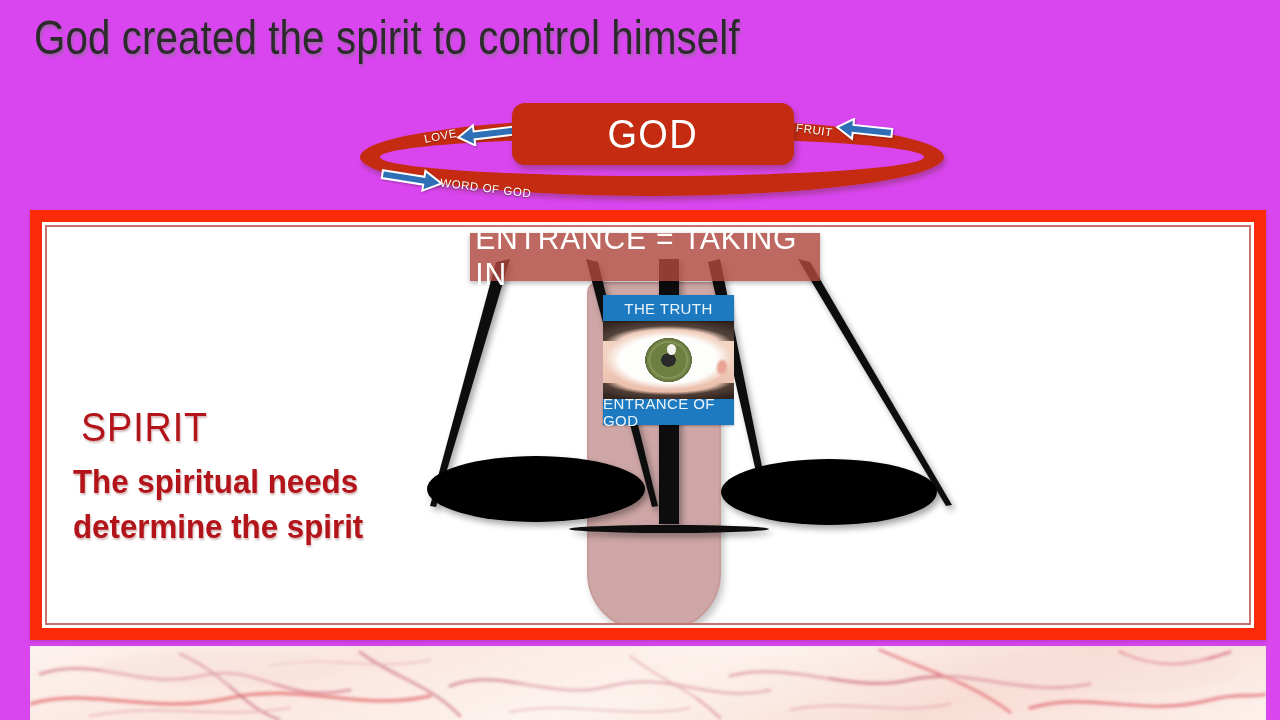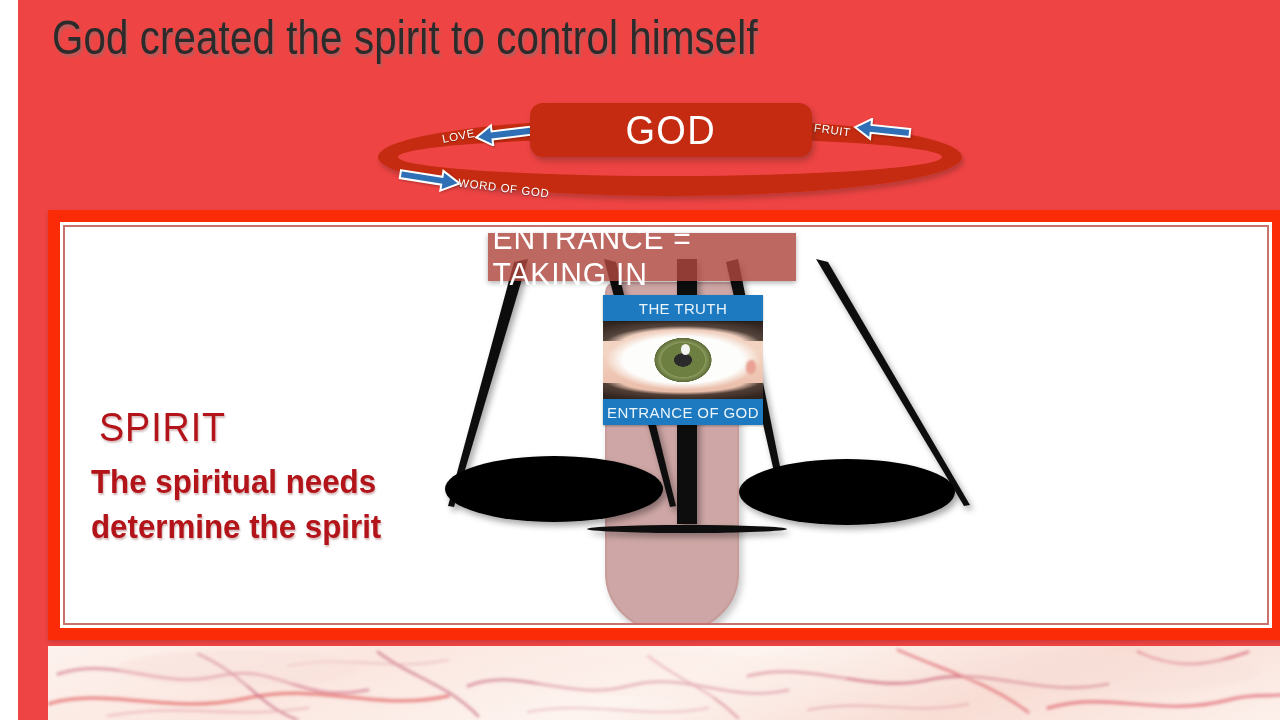--- a/index.html
+++ b/index.html
@@ -1,41 +1,41 @@
 <!DOCTYPE html>
 <html><head>
 <meta charset="utf-8">
 <style>
   html,body{margin:0;padding:0;}
   body{
     width:1280px;height:720px;overflow:hidden;background:#ffffff;
     font-family:"Liberation Sans", sans-serif;position:relative;
   }
-  #slide{position:absolute;inset:0;background:#ef4444;margin-left:18px;}
+  #slide{position:absolute;inset:0;background:#d946ef;}
 
   
   .slide-title{
     position:absolute;left:34px;top:6px;
     font-family:"Liberation Sans Narrow","Liberation Sans",sans-serif;
     font-size:49px;line-height:62px;font-weight:400;letter-spacing:.2px;
     color:#2b2b2b;white-space:nowrap;
     transform:scaleX(.82);transform-origin:left center;
     text-shadow:2px 3px 2px rgba(120,120,120,.45);
   }
 
   
   .god-wrap{position:absolute;left:352px;top:100px;width:600px;height:110px;}
   .god-ring{
     position:absolute;left:8px;top:18px;width:584px;height:78px;
     border:20px solid #c42b10;border-radius:50%;
     box-sizing:border-box;
     box-shadow:2px 4px 5px rgba(90,40,30,.35);
   }
   .god-box{
-    position:absolute;left:160px;top:3px;width:282px;height:54px;
+    position:absolute;left:160px;top:3px;width:282px;height:62px;
     background:#c42b10;border-radius:13px;
     box-shadow:2px 4px 6px rgba(90,40,30,.4);
     display:flex;align-items:center;justify-content:center;
   }
   .god-box-label{
     font-family:"Liberation Sans Narrow","Liberation Sans",sans-serif;
     font-size:40px;color:#ffffff;letter-spacing:1.5px;font-weight:300;
     transform:scaleX(.95);
   }
   .cyc-label{
@@ -90,21 +90,21 @@
     background:#cda6a5;border:2px solid #c89c9a;
     border-radius:10px 10px 58px 58px;
     box-shadow:3px 5px 7px rgba(0,0,0,.22);
   }
 
   
   .scale-layer{position:absolute;left:0;top:0;width:1202px;height:396px;}
   .scale-layer svg{display:block;}
 
   
-  .eye-stack{position:absolute;left:538px;top:68px;width:160px;height:130px;}
+  .eye-stack{position:absolute;left:556px;top:68px;width:131px;height:130px;}
   .bar-blue{
     background:#1d7ac1;height:26px;display:flex;align-items:center;justify-content:center;
     color:#eaf4fb;font-size:15px;letter-spacing:.4px;
     font-family:"Liberation Sans Narrow","Liberation Sans",sans-serif;
     box-shadow:0 1px 2px rgba(0,0,0,.3);position:relative;z-index:3;
   }
   .eye-photo{
     height:78px;width:100%;position:relative;overflow:hidden;z-index:2;
     background:
       radial-gradient(ellipse 34% 52% at 50% 50%, #2a2a2a 0 16%, rgba(42,42,42,0) 17%),
@@ -122,21 +122,21 @@
     position:absolute;left:49%;top:30%;width:9px;height:11px;border-radius:50%;
     background:rgba(255,255,255,.92);filter:blur(.6px);
   }
   .eye-photo .caruncle{
     position:absolute;right:7px;top:50%;width:10px;height:14px;border-radius:50% 40% 50% 40%;
     background:#e9a294;filter:blur(.8px);
   }
 
   
   .entrance-banner{
-    position:absolute;left:470px;top:233px;width:308px;height:48px;
+    position:absolute;left:470px;top:233px;width:350px;height:48px;
     background:rgba(175,72,64,.82);
     display:flex;align-items:center;justify-content:center;
     box-shadow:0 2px 5px rgba(0,0,0,.3);z-index:9;
   }
   .entrance-banner span{
     font-family:"Liberation Sans Narrow","Liberation Sans",sans-serif;
     font-size:31px;color:#ffffff;letter-spacing:.8px;font-weight:300;
     transform:scaleX(.97);
   }
 

